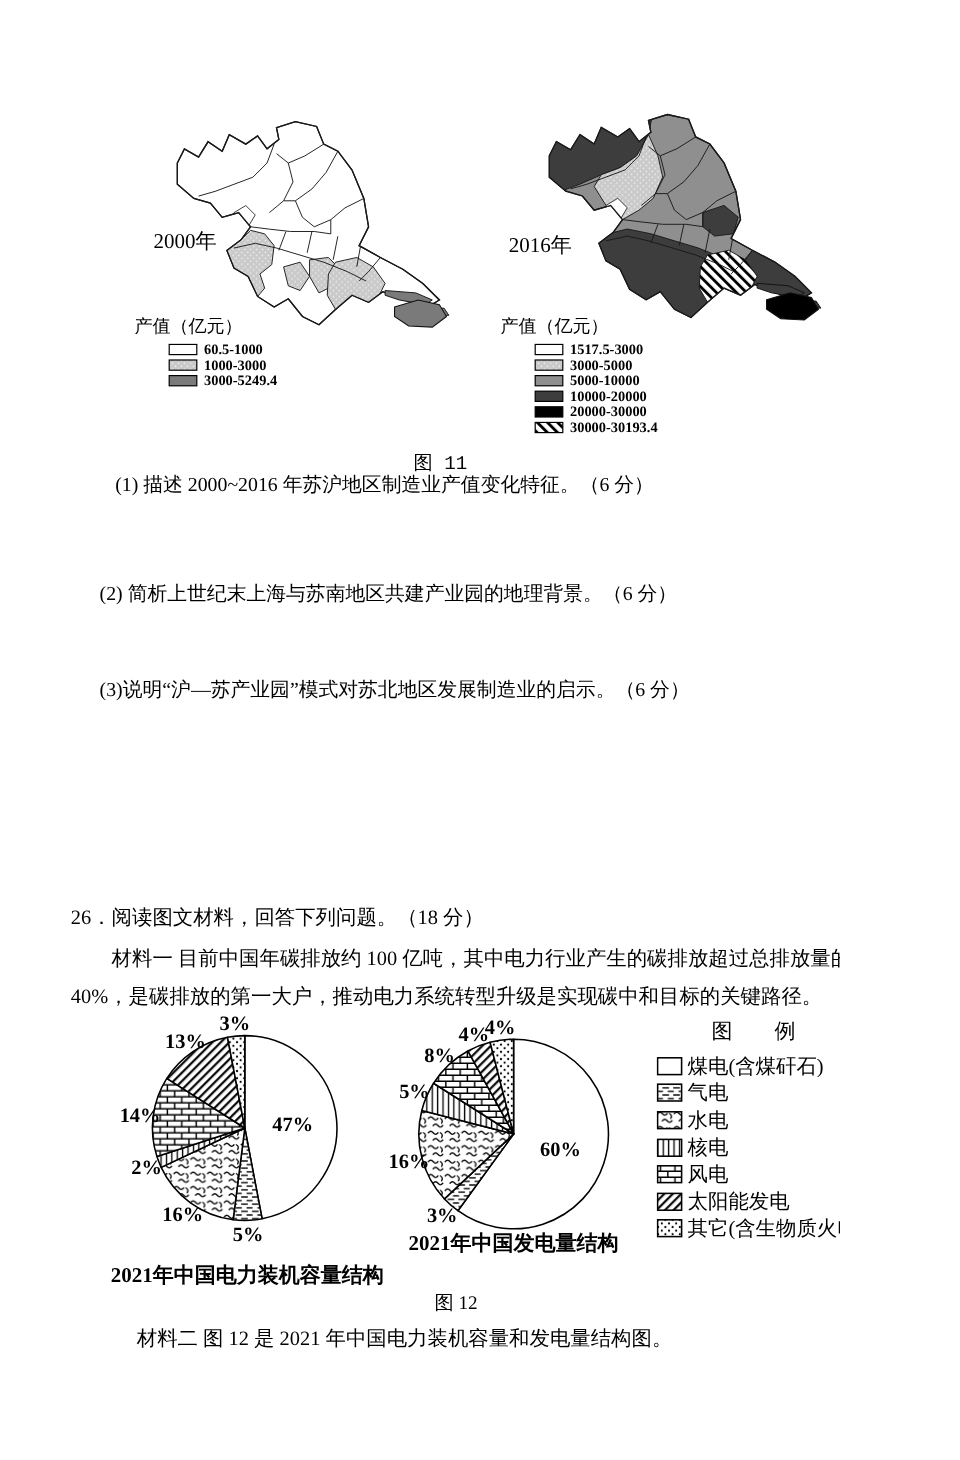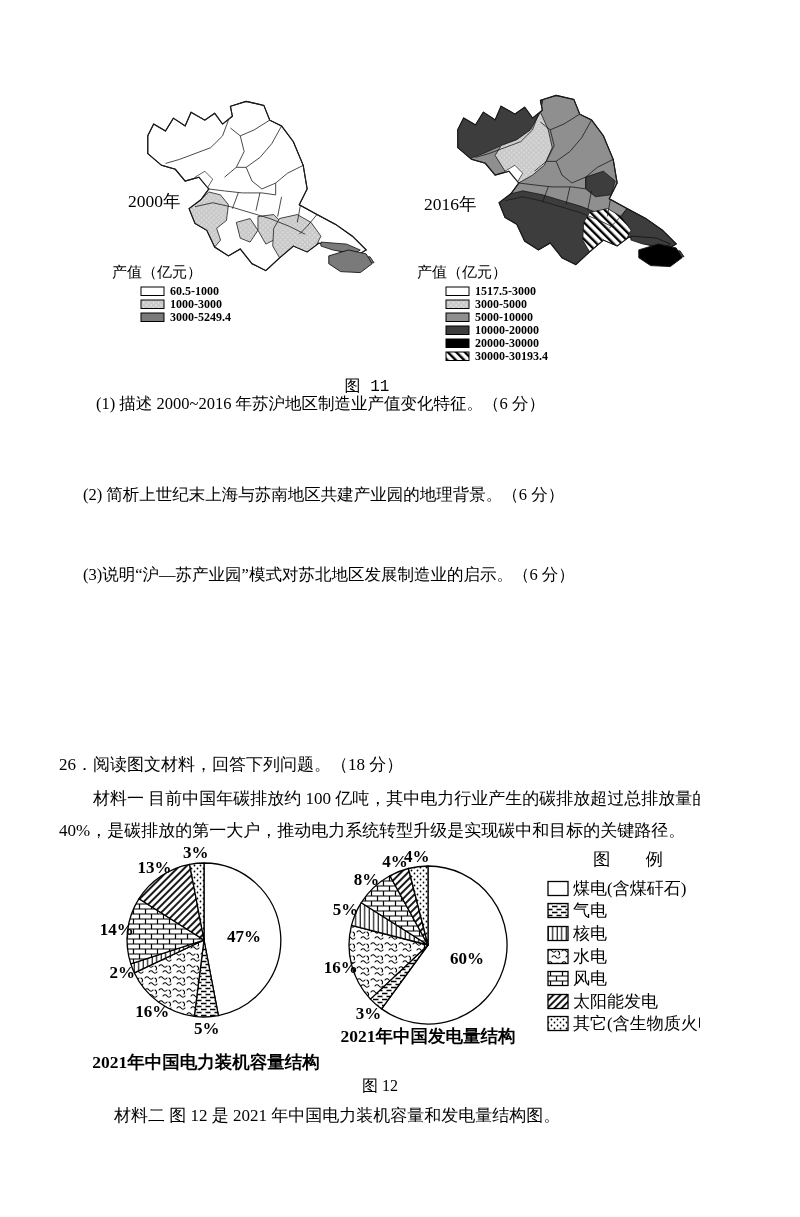--- a/index.html
+++ b/index.html
@@ -745,100 +745,100 @@
                 <circle cx="3.7" cy="3.7" r="0.7" fill="#efefef"></circle>
   </pattern>
   </defs>
             <rect x="1" y="1.5" width="20" height="14" fill="url(#gaspl1)" stroke="#000" stroke-width="1.3"></rect>
           </svg>
           <span class="pl-label">气电</span>
         </div>
         <div class="pl-row">
           <svg width="23" height="17" viewBox="0 0 23 17">
             <defs>
-  <pattern id="gaspl3" patternUnits="userSpaceOnUse" width="9" height="6">
-    <rect width="9" height="6" fill="#fff"></rect>
-    <path d="M0.5,1.5 H5.5 M5,4.5 H9 M0,4.5 H1.5" stroke="#000" stroke-width="1.3" fill="none"></path>
-  </pattern>
-  <pattern id="hydropl3" patternUnits="userSpaceOnUse" width="14" height="12">
-    <rect width="14" height="12" fill="#fff"></rect>
-    <path d="M1,3 Q3,0.5 5,3 T9,3 M5,9 Q7,6.5 9,9 T13,9 M11,3 Q13.5,4.5 12,7" fill="none" stroke="#000" stroke-width="1.1" stroke-linecap="round"></path>
-  </pattern>
-  <pattern id="nuclearpl3" patternUnits="userSpaceOnUse" width="4.5" height="4.5">
-    <rect width="4.5" height="4.5" fill="#fff"></rect>
-    <path d="M1.2,0 V4.5" stroke="#000" stroke-width="1.1"></path>
-  </pattern>
-  <pattern id="windpl3" patternUnits="userSpaceOnUse" width="12" height="10">
-    <rect width="12" height="10" fill="#fff"></rect>
-    <path d="M0,1 H12 M0,6 H12 M3.5,1 V6 M9.5,6 V10 M9.5,0 V1" stroke="#000" stroke-width="1.2" fill="none"></path>
-  </pattern>
-  <pattern id="solarpl3" patternUnits="userSpaceOnUse" width="5" height="5" patternTransform="rotate(45)">
-    <rect width="5" height="5" fill="#fff"></rect>
-    <path d="M1,0 V5" stroke="#000" stroke-width="1.8"></path>
-  </pattern>
-  <pattern id="dotspl3" patternUnits="userSpaceOnUse" width="6" height="6">
-    <rect width="6" height="6" fill="#fff"></rect>
-    <circle cx="1.5" cy="1.5" r="0.9" fill="#000"></circle>
-                <circle cx="4.5" cy="4.5" r="0.9" fill="#000"></circle>
-  </pattern>
-  <pattern id="hatchpl3" patternUnits="userSpaceOnUse" width="6" height="6" patternTransform="rotate(-45)">
-    <rect width="6" height="6" fill="#fff"></rect>
-    <path d="M1.2,0 V6" stroke="#000" stroke-width="2.4"></path>
-  </pattern>
-  <pattern id="stipplepl3" patternUnits="userSpaceOnUse" width="5" height="5">
-    <rect width="5" height="5" fill="#c9c9c9"></rect>
-    <circle cx="1.2" cy="1.2" r="0.7" fill="#efefef"></circle>
-                <circle cx="3.7" cy="3.7" r="0.7" fill="#efefef"></circle>
-  </pattern>
-  </defs>
-            <rect x="1" y="1.5" width="20" height="14" fill="url(#nuclearpl3)" stroke="#000" stroke-width="1.3"></rect>
-          </svg>
-          <span class="pl-label">核电</span>
+  <pattern id="gaspl2" patternUnits="userSpaceOnUse" width="9" height="6">
+    <rect width="9" height="6" fill="#fff"></rect>
+    <path d="M0.5,1.5 H5.5 M5,4.5 H9 M0,4.5 H1.5" stroke="#000" stroke-width="1.3" fill="none"></path>
+  </pattern>
+  <pattern id="hydropl2" patternUnits="userSpaceOnUse" width="14" height="12">
+    <rect width="14" height="12" fill="#fff"></rect>
+    <path d="M1,3 Q3,0.5 5,3 T9,3 M5,9 Q7,6.5 9,9 T13,9 M11,3 Q13.5,4.5 12,7" fill="none" stroke="#000" stroke-width="1.1" stroke-linecap="round"></path>
+  </pattern>
+  <pattern id="nuclearpl2" patternUnits="userSpaceOnUse" width="4.5" height="4.5">
+    <rect width="4.5" height="4.5" fill="#fff"></rect>
+    <path d="M1.2,0 V4.5" stroke="#000" stroke-width="1.1"></path>
+  </pattern>
+  <pattern id="windpl2" patternUnits="userSpaceOnUse" width="12" height="10">
+    <rect width="12" height="10" fill="#fff"></rect>
+    <path d="M0,1 H12 M0,6 H12 M3.5,1 V6 M9.5,6 V10 M9.5,0 V1" stroke="#000" stroke-width="1.2" fill="none"></path>
+  </pattern>
+  <pattern id="solarpl2" patternUnits="userSpaceOnUse" width="5" height="5" patternTransform="rotate(45)">
+    <rect width="5" height="5" fill="#fff"></rect>
+    <path d="M1,0 V5" stroke="#000" stroke-width="1.8"></path>
+  </pattern>
+  <pattern id="dotspl2" patternUnits="userSpaceOnUse" width="6" height="6">
+    <rect width="6" height="6" fill="#fff"></rect>
+    <circle cx="1.5" cy="1.5" r="0.9" fill="#000"></circle>
+                <circle cx="4.5" cy="4.5" r="0.9" fill="#000"></circle>
+  </pattern>
+  <pattern id="hatchpl2" patternUnits="userSpaceOnUse" width="6" height="6" patternTransform="rotate(-45)">
+    <rect width="6" height="6" fill="#fff"></rect>
+    <path d="M1.2,0 V6" stroke="#000" stroke-width="2.4"></path>
+  </pattern>
+  <pattern id="stipplepl2" patternUnits="userSpaceOnUse" width="5" height="5">
+    <rect width="5" height="5" fill="#c9c9c9"></rect>
+    <circle cx="1.2" cy="1.2" r="0.7" fill="#efefef"></circle>
+                <circle cx="3.7" cy="3.7" r="0.7" fill="#efefef"></circle>
+  </pattern>
+  </defs>
+            <rect x="1" y="1.5" width="20" height="14" fill="url(#hydropl2)" stroke="#000" stroke-width="1.3"></rect>
+          </svg>
+          <span class="pl-label">水电</span>
         </div>
         <div class="pl-row">
           <svg width="23" height="17" viewBox="0 0 23 17">
             <defs>
-  <pattern id="gaspl2" patternUnits="userSpaceOnUse" width="9" height="6">
-    <rect width="9" height="6" fill="#fff"></rect>
-    <path d="M0.5,1.5 H5.5 M5,4.5 H9 M0,4.5 H1.5" stroke="#000" stroke-width="1.3" fill="none"></path>
-  </pattern>
-  <pattern id="hydropl2" patternUnits="userSpaceOnUse" width="14" height="12">
-    <rect width="14" height="12" fill="#fff"></rect>
-    <path d="M1,3 Q3,0.5 5,3 T9,3 M5,9 Q7,6.5 9,9 T13,9 M11,3 Q13.5,4.5 12,7" fill="none" stroke="#000" stroke-width="1.1" stroke-linecap="round"></path>
-  </pattern>
-  <pattern id="nuclearpl2" patternUnits="userSpaceOnUse" width="4.5" height="4.5">
-    <rect width="4.5" height="4.5" fill="#fff"></rect>
-    <path d="M1.2,0 V4.5" stroke="#000" stroke-width="1.1"></path>
-  </pattern>
-  <pattern id="windpl2" patternUnits="userSpaceOnUse" width="12" height="10">
-    <rect width="12" height="10" fill="#fff"></rect>
-    <path d="M0,1 H12 M0,6 H12 M3.5,1 V6 M9.5,6 V10 M9.5,0 V1" stroke="#000" stroke-width="1.2" fill="none"></path>
-  </pattern>
-  <pattern id="solarpl2" patternUnits="userSpaceOnUse" width="5" height="5" patternTransform="rotate(45)">
-    <rect width="5" height="5" fill="#fff"></rect>
-    <path d="M1,0 V5" stroke="#000" stroke-width="1.8"></path>
-  </pattern>
-  <pattern id="dotspl2" patternUnits="userSpaceOnUse" width="6" height="6">
-    <rect width="6" height="6" fill="#fff"></rect>
-    <circle cx="1.5" cy="1.5" r="0.9" fill="#000"></circle>
-                <circle cx="4.5" cy="4.5" r="0.9" fill="#000"></circle>
-  </pattern>
-  <pattern id="hatchpl2" patternUnits="userSpaceOnUse" width="6" height="6" patternTransform="rotate(-45)">
-    <rect width="6" height="6" fill="#fff"></rect>
-    <path d="M1.2,0 V6" stroke="#000" stroke-width="2.4"></path>
-  </pattern>
-  <pattern id="stipplepl2" patternUnits="userSpaceOnUse" width="5" height="5">
-    <rect width="5" height="5" fill="#c9c9c9"></rect>
-    <circle cx="1.2" cy="1.2" r="0.7" fill="#efefef"></circle>
-                <circle cx="3.7" cy="3.7" r="0.7" fill="#efefef"></circle>
-  </pattern>
-  </defs>
-            <rect x="1" y="1.5" width="20" height="14" fill="url(#hydropl2)" stroke="#000" stroke-width="1.3"></rect>
-          </svg>
-          <span class="pl-label">水电</span>
+  <pattern id="gaspl3" patternUnits="userSpaceOnUse" width="9" height="6">
+    <rect width="9" height="6" fill="#fff"></rect>
+    <path d="M0.5,1.5 H5.5 M5,4.5 H9 M0,4.5 H1.5" stroke="#000" stroke-width="1.3" fill="none"></path>
+  </pattern>
+  <pattern id="hydropl3" patternUnits="userSpaceOnUse" width="14" height="12">
+    <rect width="14" height="12" fill="#fff"></rect>
+    <path d="M1,3 Q3,0.5 5,3 T9,3 M5,9 Q7,6.5 9,9 T13,9 M11,3 Q13.5,4.5 12,7" fill="none" stroke="#000" stroke-width="1.1" stroke-linecap="round"></path>
+  </pattern>
+  <pattern id="nuclearpl3" patternUnits="userSpaceOnUse" width="4.5" height="4.5">
+    <rect width="4.5" height="4.5" fill="#fff"></rect>
+    <path d="M1.2,0 V4.5" stroke="#000" stroke-width="1.1"></path>
+  </pattern>
+  <pattern id="windpl3" patternUnits="userSpaceOnUse" width="12" height="10">
+    <rect width="12" height="10" fill="#fff"></rect>
+    <path d="M0,1 H12 M0,6 H12 M3.5,1 V6 M9.5,6 V10 M9.5,0 V1" stroke="#000" stroke-width="1.2" fill="none"></path>
+  </pattern>
+  <pattern id="solarpl3" patternUnits="userSpaceOnUse" width="5" height="5" patternTransform="rotate(45)">
+    <rect width="5" height="5" fill="#fff"></rect>
+    <path d="M1,0 V5" stroke="#000" stroke-width="1.8"></path>
+  </pattern>
+  <pattern id="dotspl3" patternUnits="userSpaceOnUse" width="6" height="6">
+    <rect width="6" height="6" fill="#fff"></rect>
+    <circle cx="1.5" cy="1.5" r="0.9" fill="#000"></circle>
+                <circle cx="4.5" cy="4.5" r="0.9" fill="#000"></circle>
+  </pattern>
+  <pattern id="hatchpl3" patternUnits="userSpaceOnUse" width="6" height="6" patternTransform="rotate(-45)">
+    <rect width="6" height="6" fill="#fff"></rect>
+    <path d="M1.2,0 V6" stroke="#000" stroke-width="2.4"></path>
+  </pattern>
+  <pattern id="stipplepl3" patternUnits="userSpaceOnUse" width="5" height="5">
+    <rect width="5" height="5" fill="#c9c9c9"></rect>
+    <circle cx="1.2" cy="1.2" r="0.7" fill="#efefef"></circle>
+                <circle cx="3.7" cy="3.7" r="0.7" fill="#efefef"></circle>
+  </pattern>
+  </defs>
+            <rect x="1" y="1.5" width="20" height="14" fill="url(#nuclearpl3)" stroke="#000" stroke-width="1.3"></rect>
+          </svg>
+          <span class="pl-label">核电</span>
         </div>
         <div class="pl-row">
           <svg width="23" height="17" viewBox="0 0 23 17">
             <defs>
   <pattern id="gaspl4" patternUnits="userSpaceOnUse" width="9" height="6">
     <rect width="9" height="6" fill="#fff"></rect>
     <path d="M0.5,1.5 H5.5 M5,4.5 H9 M0,4.5 H1.5" stroke="#000" stroke-width="1.3" fill="none"></path>
   </pattern>
   <pattern id="hydropl4" patternUnits="userSpaceOnUse" width="14" height="12">
     <rect width="14" height="12" fill="#fff"></rect>

